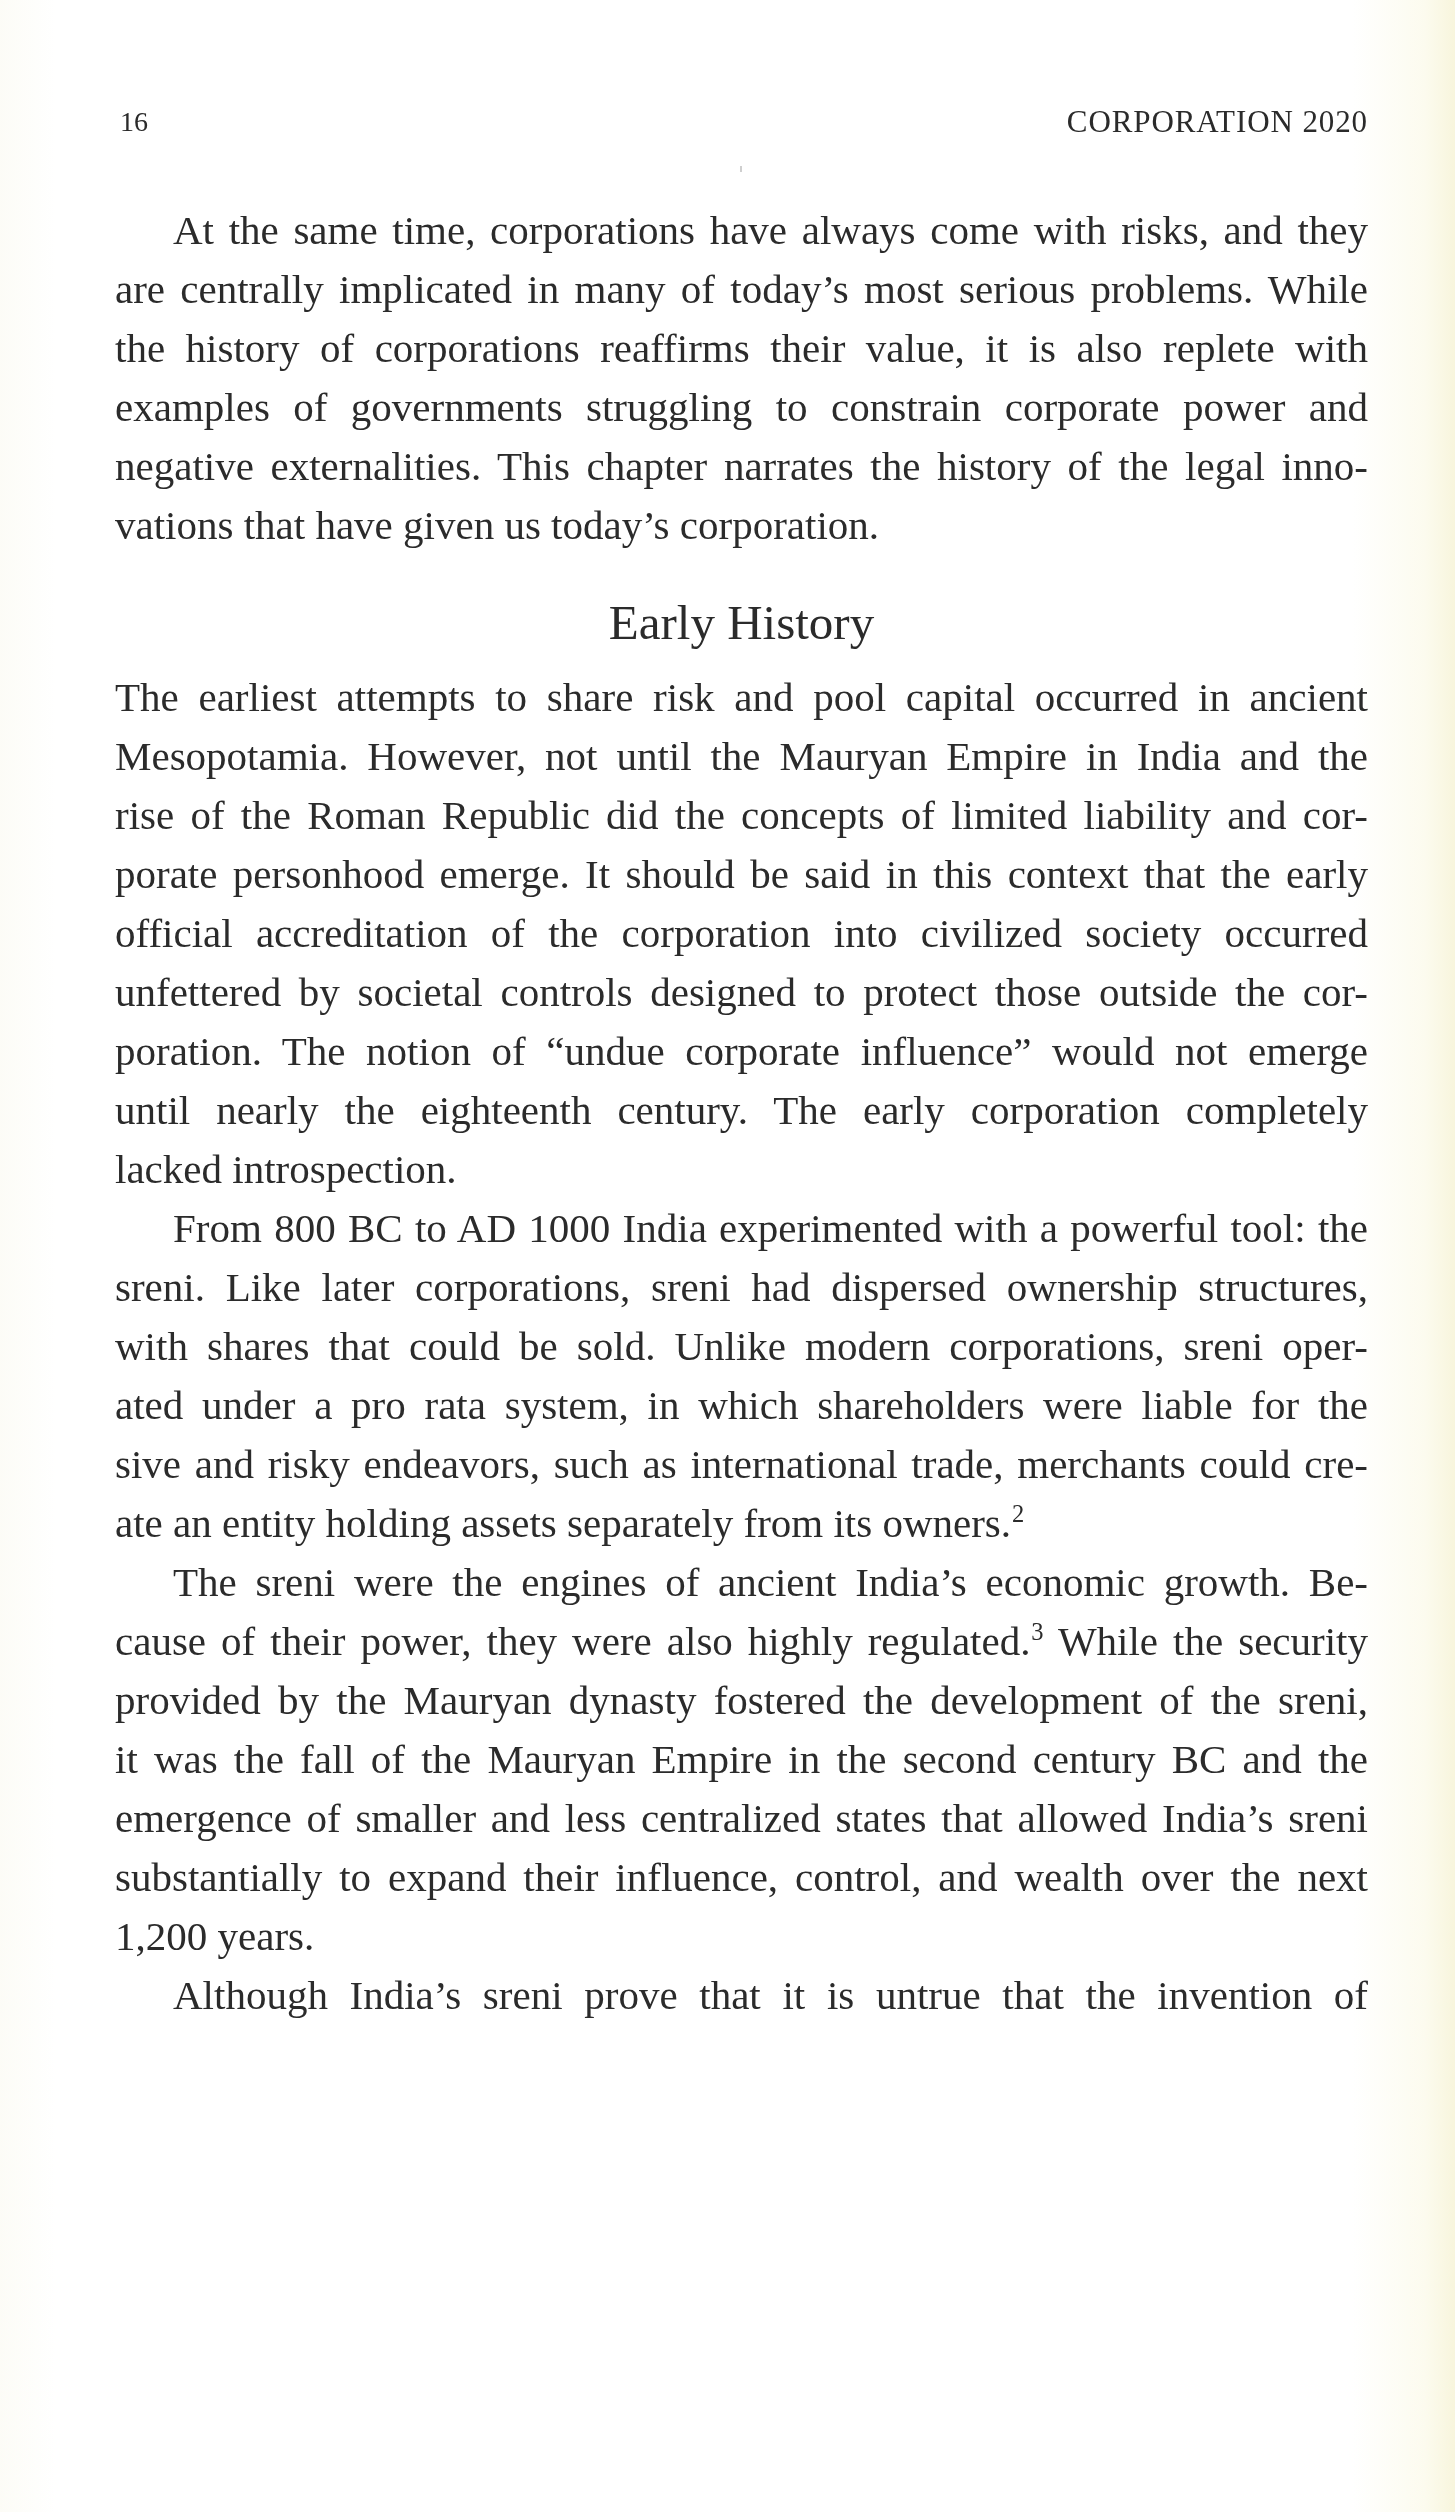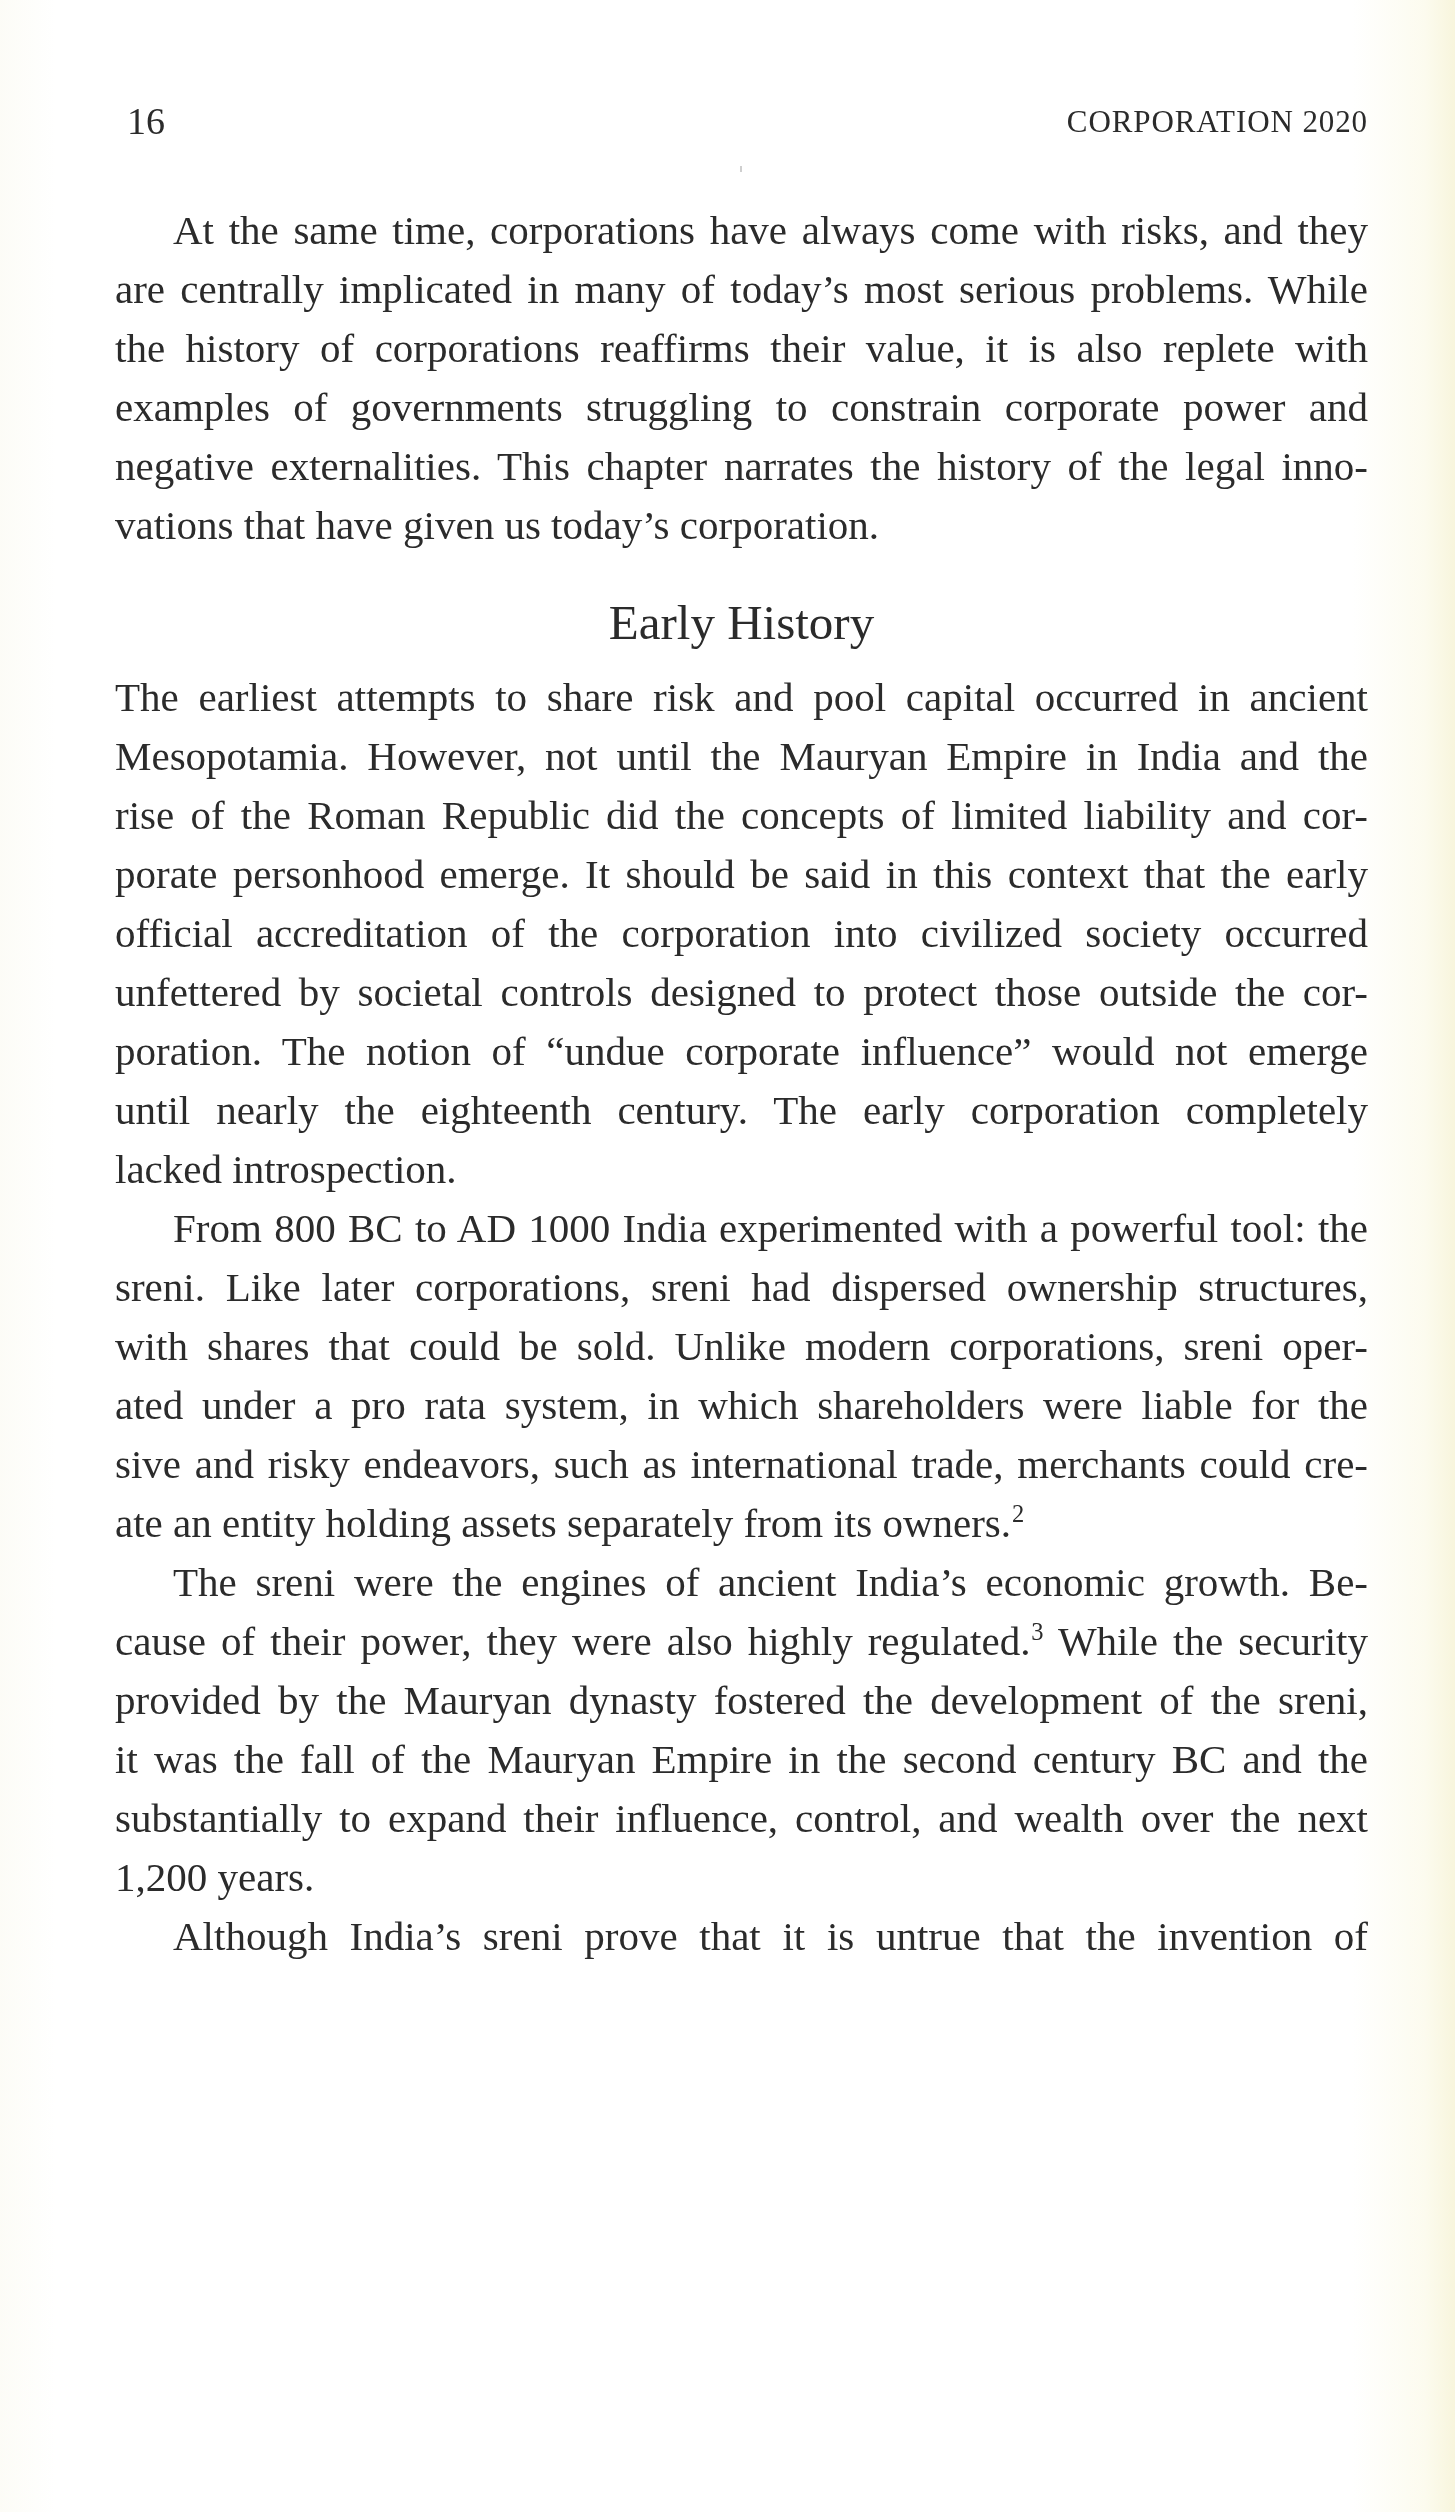--- a/index.html
+++ b/index.html
@@ -31,23 +31,23 @@
   }
   .running-head {
     position: absolute;
     top: 98px;
     left: 115px;
     width: 1253px;
     height: 47px;
   }
   .page-number {
     position: absolute;
-    left: 12px;
+    left: 5px;
     top: 0;
-    font-size: 38px;
+    font-size: 28px;
     line-height: 47px;
   }
   .running-title {
     position: absolute;
     left: 0; right: 0;
     text-align: right;
     font-size: 31px;
     line-height: 47px;
     letter-spacing: 0.9px;
   }
@@ -138,20 +138,21 @@
       <span class="line"><span>with shares that could be sold. Unlike modern corporations, </span><span class="it">sreni</span><span> oper-</span></span>
       <span class="line"><span>ated under a pro rata system, in which shareholders were liable for the</span></span>
       <span class="line"><span>sive and risky endeavors, such as international trade, merchants could cre-</span></span>
       <span class="line last"><span>ate an entity holding assets separately from its owners.</span><sup class="fn">2</sup></span>
     </div>
     <div class="paragraph">
       <span class="line indent"><span>The </span><span class="it">sreni</span><span> were the engines of ancient India’s economic growth. Be-</span></span>
       <span class="line"><span>cause of their power, they were also highly regulated.</span><sup class="fn">3</sup><span> While the security</span></span>
       <span class="line"><span>provided by the Mauryan dynasty fostered the development of the </span><span class="it">sreni</span><span>,</span></span>
       <span class="line"><span>it was the fall of the Mauryan Empire in the second century BC and the</span></span>
+      <span class="line"><span>emergence of smaller and less centralized states that allowed India’s </span><span class="it">sreni</span></span>
       <span class="line"><span>substantially to expand their influence, control, and wealth over the next</span></span>
       <span class="line last"><span>1,200 years.</span></span>
     </div>
     <div class="paragraph">
       <span class="line indent"><span>Although India’s </span><span class="it">sreni</span><span> prove that it is untrue that the invention of</span></span>
     </div>
   </main>
 
 
 </body></html>

